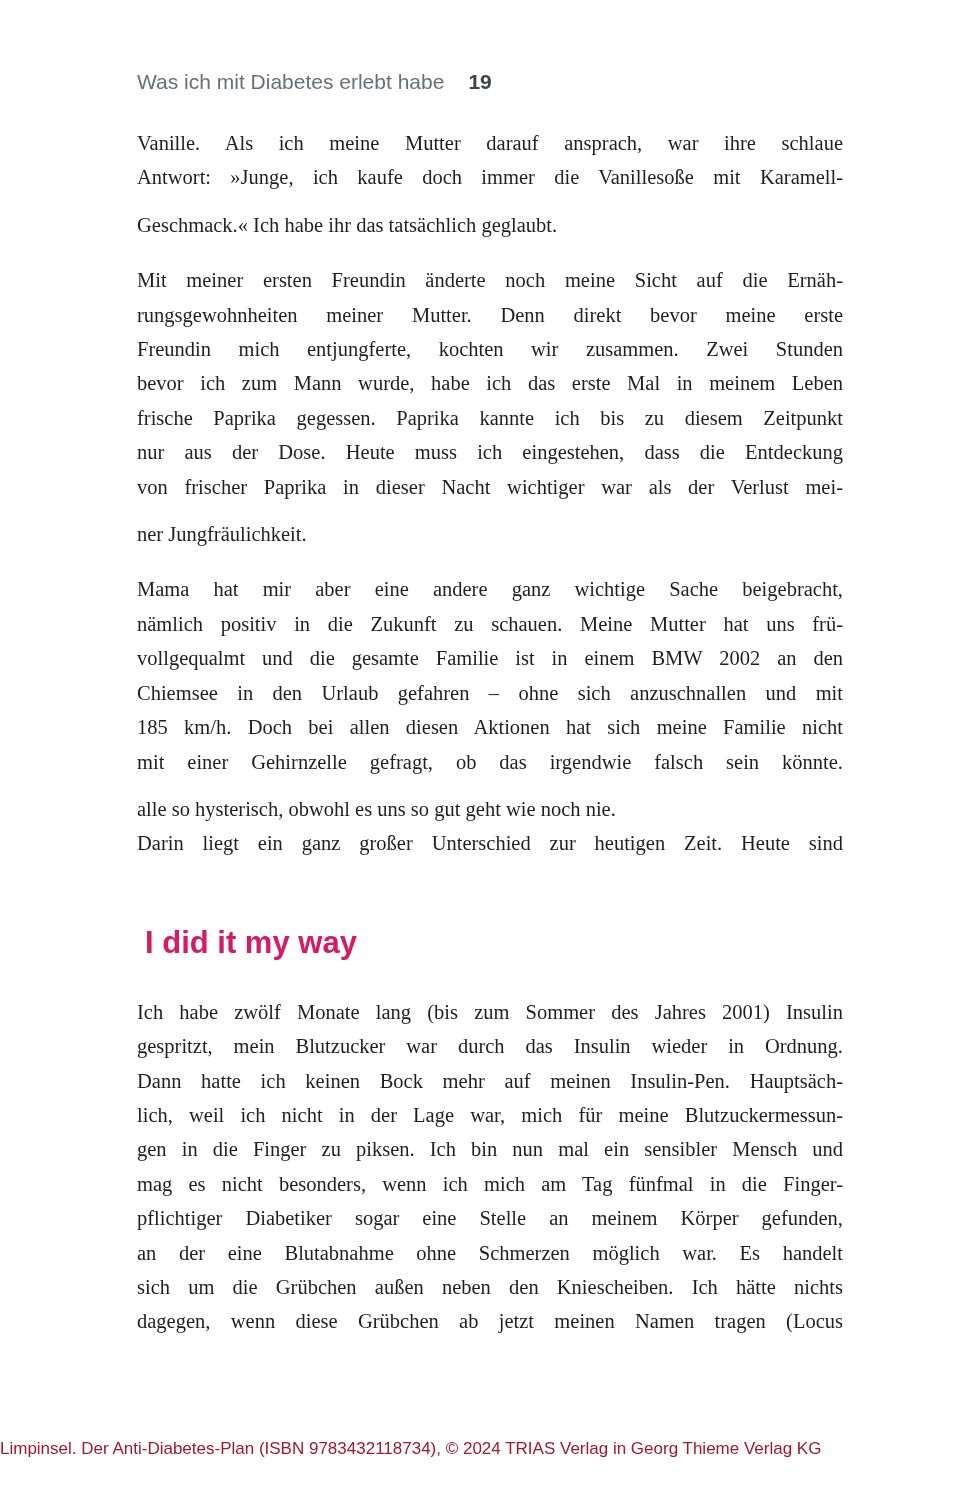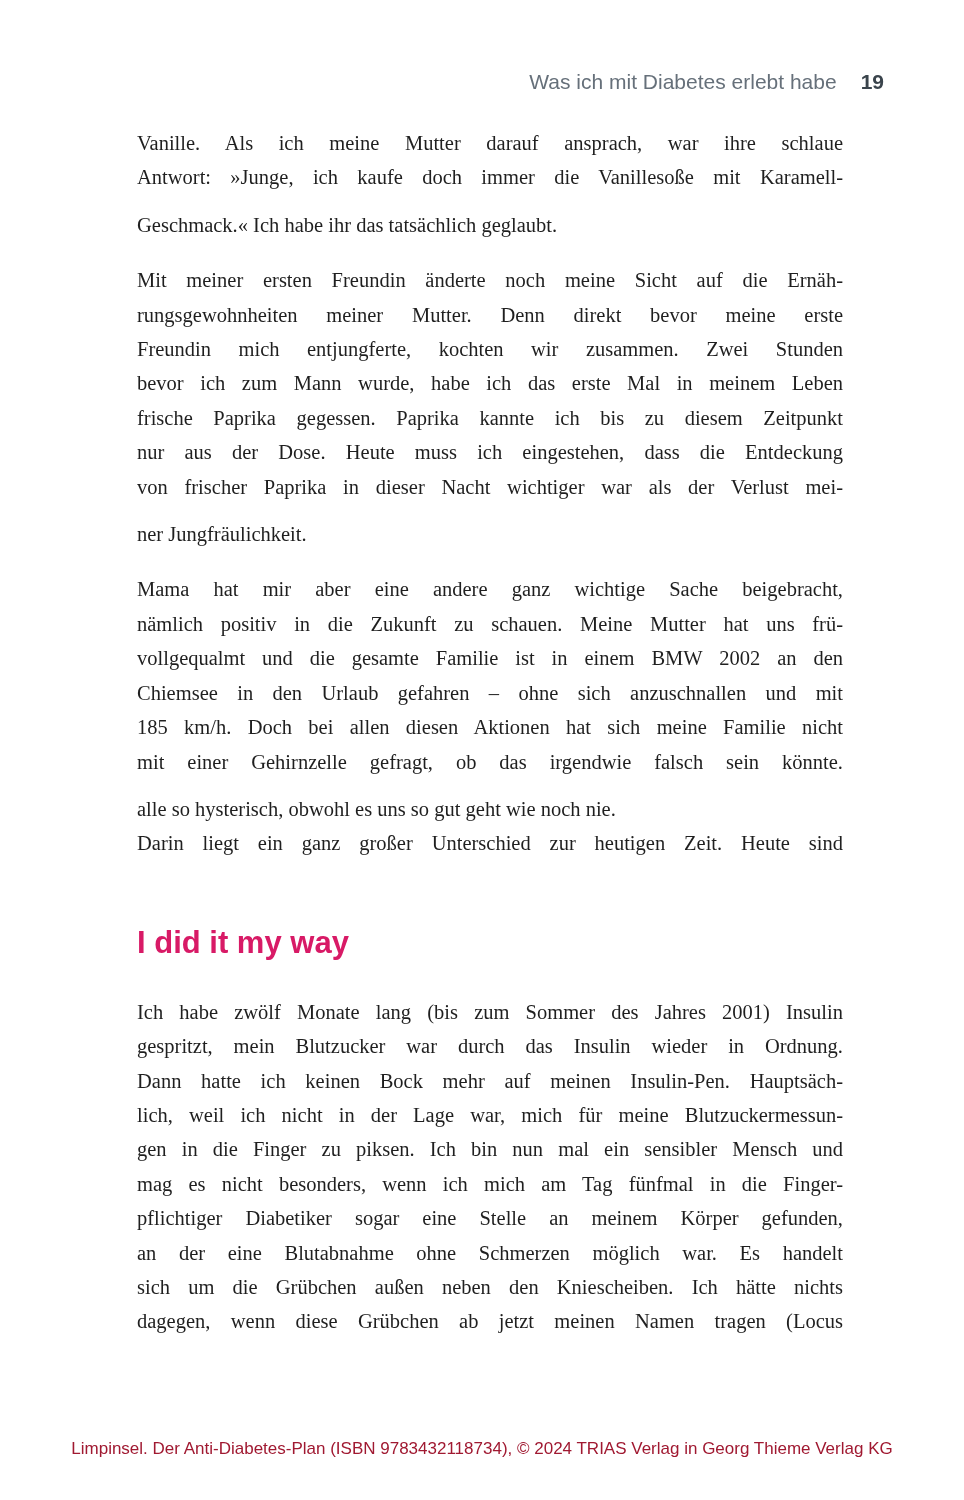--- a/index.html
+++ b/index.html
@@ -11,49 +11,48 @@
   }
   html,body{margin:0;padding:0;}
   body{
     width:964px;height:1500px;background:#ffffff;position:relative;
     font-family:"Liberation Serif", serif;color:var(--body-text);
     overflow:hidden;
   }
   .page{position:absolute;inset:0;}
   .header{
     position:absolute;top:70px;right:80px;left:137px;
-    display:flex;justify-content:flex-end;align-items:baseline;gap:24px;
+    display:flex;align-items:baseline;gap:24px;
     font-family:"Liberation Sans", sans-serif;
     font-size:21px;line-height:24px;
   }
   .running-title{color:var(--running-head-gray);}
   .page-number{color:var(--page-number-dark);font-weight:bold;}
   .content{
     position:absolute;left:137px;top:126px;width:706px;
     font-size:20.5px;line-height:34.4px;
   }
   .para{margin:0 0 21px 0;}
   .para .line{
     white-space:nowrap;
     text-align:justify;
     text-align-last:justify;
   }
   .para .line.last{
     text-align-last:left;
     margin-top:13px;
   }
   .section-heading{
-    margin:64px 0 34px 0;
+    margin:64px 0 34px 8px;
     font-family:"Liberation Sans", sans-serif;
     font-size:31px;line-height:36px;font-weight:bold;
     color:var(--heading-pink);
   }
   .footer{
     position:absolute;top:1438px;left:0;width:964px;
-    text-align:center;
     font-family:"Liberation Sans", sans-serif;
     font-size:17px;line-height:22px;
     color:var(--footer-red);
   }
 </style>
 </head>
 <body>
 
 <div class="page">
 

